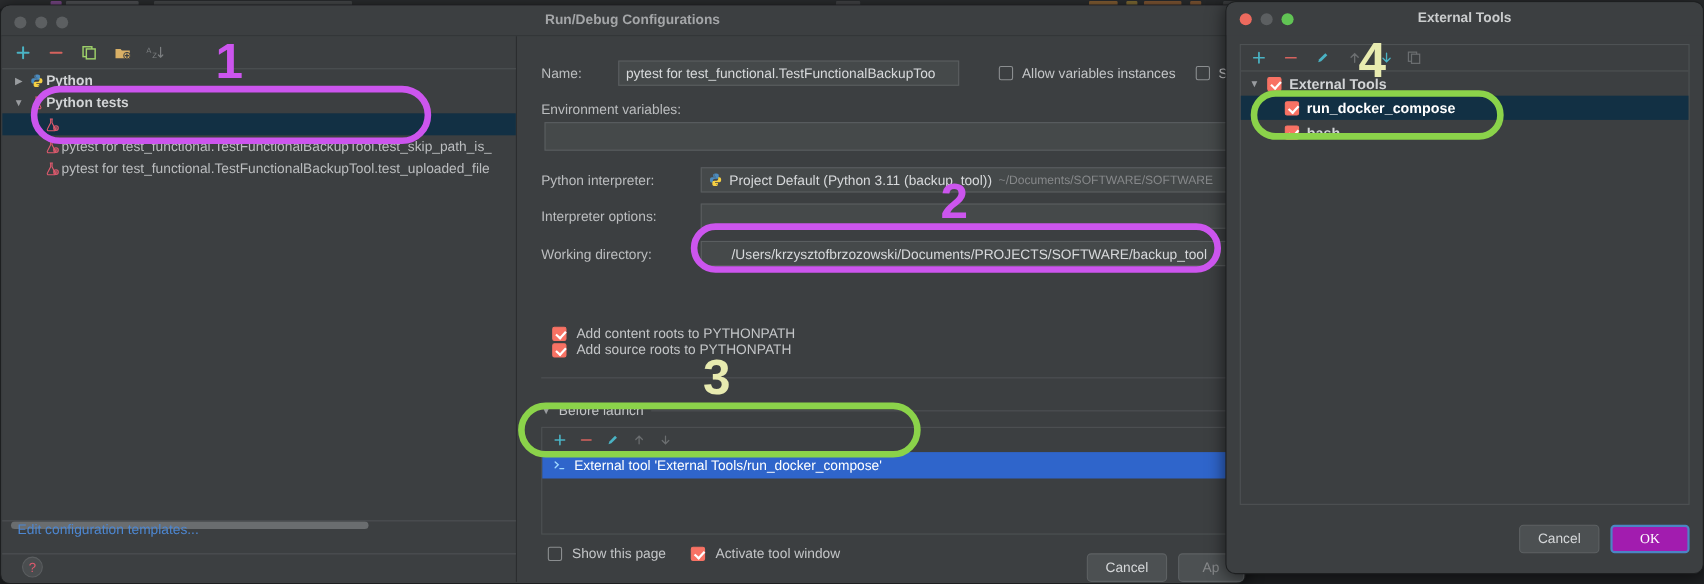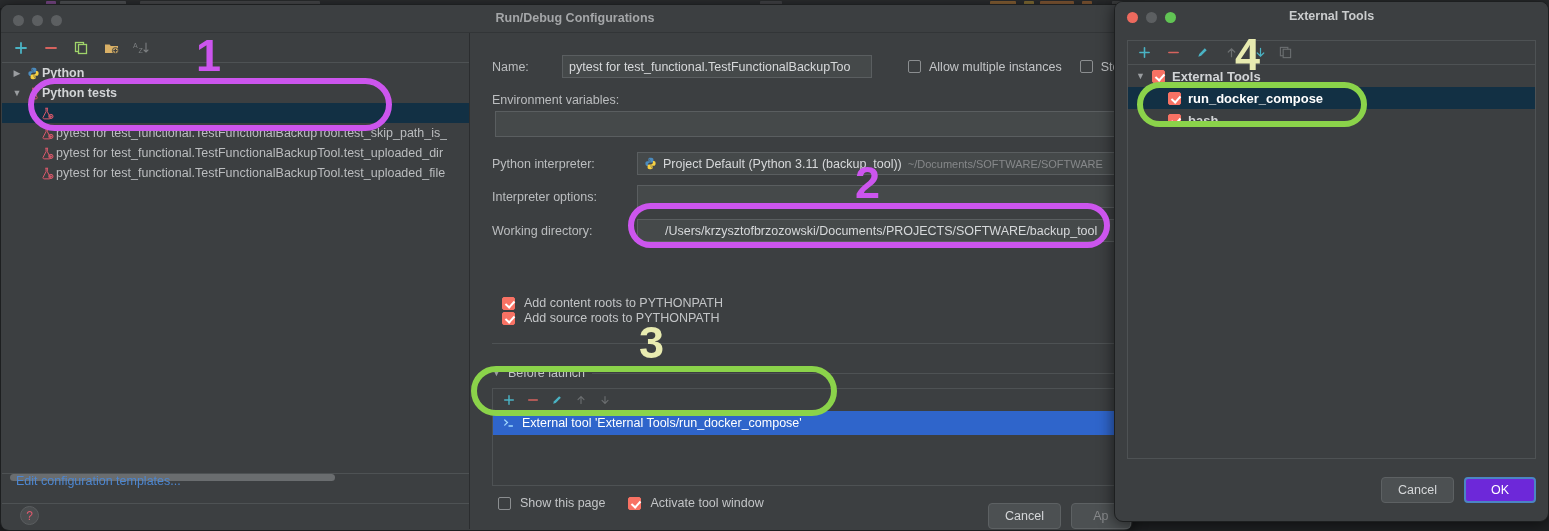--- a/index.html
+++ b/index.html
@@ -98,21 +98,21 @@
     font-size:12.5px; color:#ffffff; background:#2f65cb;
   }
 
   .btn {
     height:26px; min-width:72px; padding:0 16px; border-radius:4px;
     background:#4c5052; border:1px solid #5d6163; color:#d5d7d9;
     font-size:12.5px; display:flex; align-items:center; justify-content:center;
     font-family:"Liberation Sans", sans-serif;
   }
   .btn.dim { color:#87898b; }
-  .btn.primary { background:#6d28d9; border:2px solid #4b85c4; color:#ffffff; }
+  .btn.primary { background:#a21caf; border:2px solid #4b85c4; color:#ffffff;font-family:Liberation Serif, serif; }
 
   
   .et-window {
     position:absolute; left:1114px; top:1px; width:435px; height:521px;
     background:#3c3f41; border-radius:9px; border:1px solid #1d1f20;
     box-shadow: 0 2px 16px rgba(0,0,0,.6);
     overflow:hidden;
   }
   .et-titlebar { position:relative; height:30px; background:#3c3f41; }
   .et-title { position:absolute; left:0; right:0; top:7px; text-align:center; font-size:12.5px; color:#cacccd; font-weight:bold; }
@@ -237,31 +237,20 @@
           <span class="tico" style="margin-left:14px;">
             <svg width="13" height="13" viewBox="0 0 16 16">
               <path d="M5.3 1.5h3.4M6.2 1.5v4.2L2.6 12.6c-.5.9.1 2 1.2 2h6.4c1.1 0 1.7-1.1 1.2-2L7.8 5.7V1.5" fill="none" stroke="#e05a6e" stroke-width="1.2"></path>
               <circle cx="12.2" cy="11.6" r="2.6" fill="none" stroke="#e05a6e" stroke-width="1.2"></circle>
               <path d="M12.2 9.6v4M10.2 11.6h4" stroke="#e05a6e" stroke-width="1"></path>
             </svg>
           </span>
           <span class="tlabel">pytest for test_functional.TestFunctionalBackupTool.test_skip_path_is_</span>
         </div>
 
-        <div class="trow">
-          <span class="twist"></span>
-          <span class="tico" style="margin-left:14px;">
-            <svg width="13" height="13" viewBox="0 0 16 16">
-              <path d="M5.3 1.5h3.4M6.2 1.5v4.2L2.6 12.6c-.5.9.1 2 1.2 2h6.4c1.1 0 1.7-1.1 1.2-2L7.8 5.7V1.5" fill="none" stroke="#e05a6e" stroke-width="1.2"></path>
-              <circle cx="12.2" cy="11.6" r="2.6" fill="none" stroke="#e05a6e" stroke-width="1.2"></circle>
-              <path d="M12.2 9.6v4M10.2 11.6h4" stroke="#e05a6e" stroke-width="1"></path>
-            </svg>
-          </span>
-          <span class="tlabel">pytest for test_functional.TestFunctionalBackupTool.test_uploaded_dir</span>
-        </div>
 
         <div class="trow">
           <span class="twist"></span>
           <span class="tico" style="margin-left:14px;">
             <svg width="13" height="13" viewBox="0 0 16 16">
               <path d="M5.3 1.5h3.4M6.2 1.5v4.2L2.6 12.6c-.5.9.1 2 1.2 2h6.4c1.1 0 1.7-1.1 1.2-2L7.8 5.7V1.5" fill="none" stroke="#e05a6e" stroke-width="1.2"></path>
               <circle cx="12.2" cy="11.6" r="2.6" fill="none" stroke="#e05a6e" stroke-width="1.2"></circle>
               <path d="M12.2 9.6v4M10.2 11.6h4" stroke="#e05a6e" stroke-width="1"></path>
             </svg>
           </span>
@@ -282,21 +271,21 @@
       </div>
     </div>
 
     <div class="rd-right">
 
       <div class="frow" style="position:absolute; left:22px; top:22px;">
         <div class="flabel" style="width:58px;">Name:</div>
         <div class="finput" style="width:310px; margin-left:12px;">pytest for test_functional.TestFunctionalBackupToo</div>
         <div style="display:flex; align-items:center; gap:8px; margin-left:36px;">
           <span class="cbx"></span>
-          <span>Allow multiple instances</span>
+          <span>Allow variables instances</span>
         </div>
         <div style="display:flex; align-items:center; gap:8px; margin-left:18px;">
           <span class="cbx"></span>
           <span>Sto</span>
         </div>
       </div>
 
       <div style="position:absolute; left:22px; top:60px; font-size:12.5px; color:#bbbdbf;">Environment variables:</div>
       <div class="finput" style="position:absolute; left:25px; top:78px; width:640px; height:26px;"></div>
 

